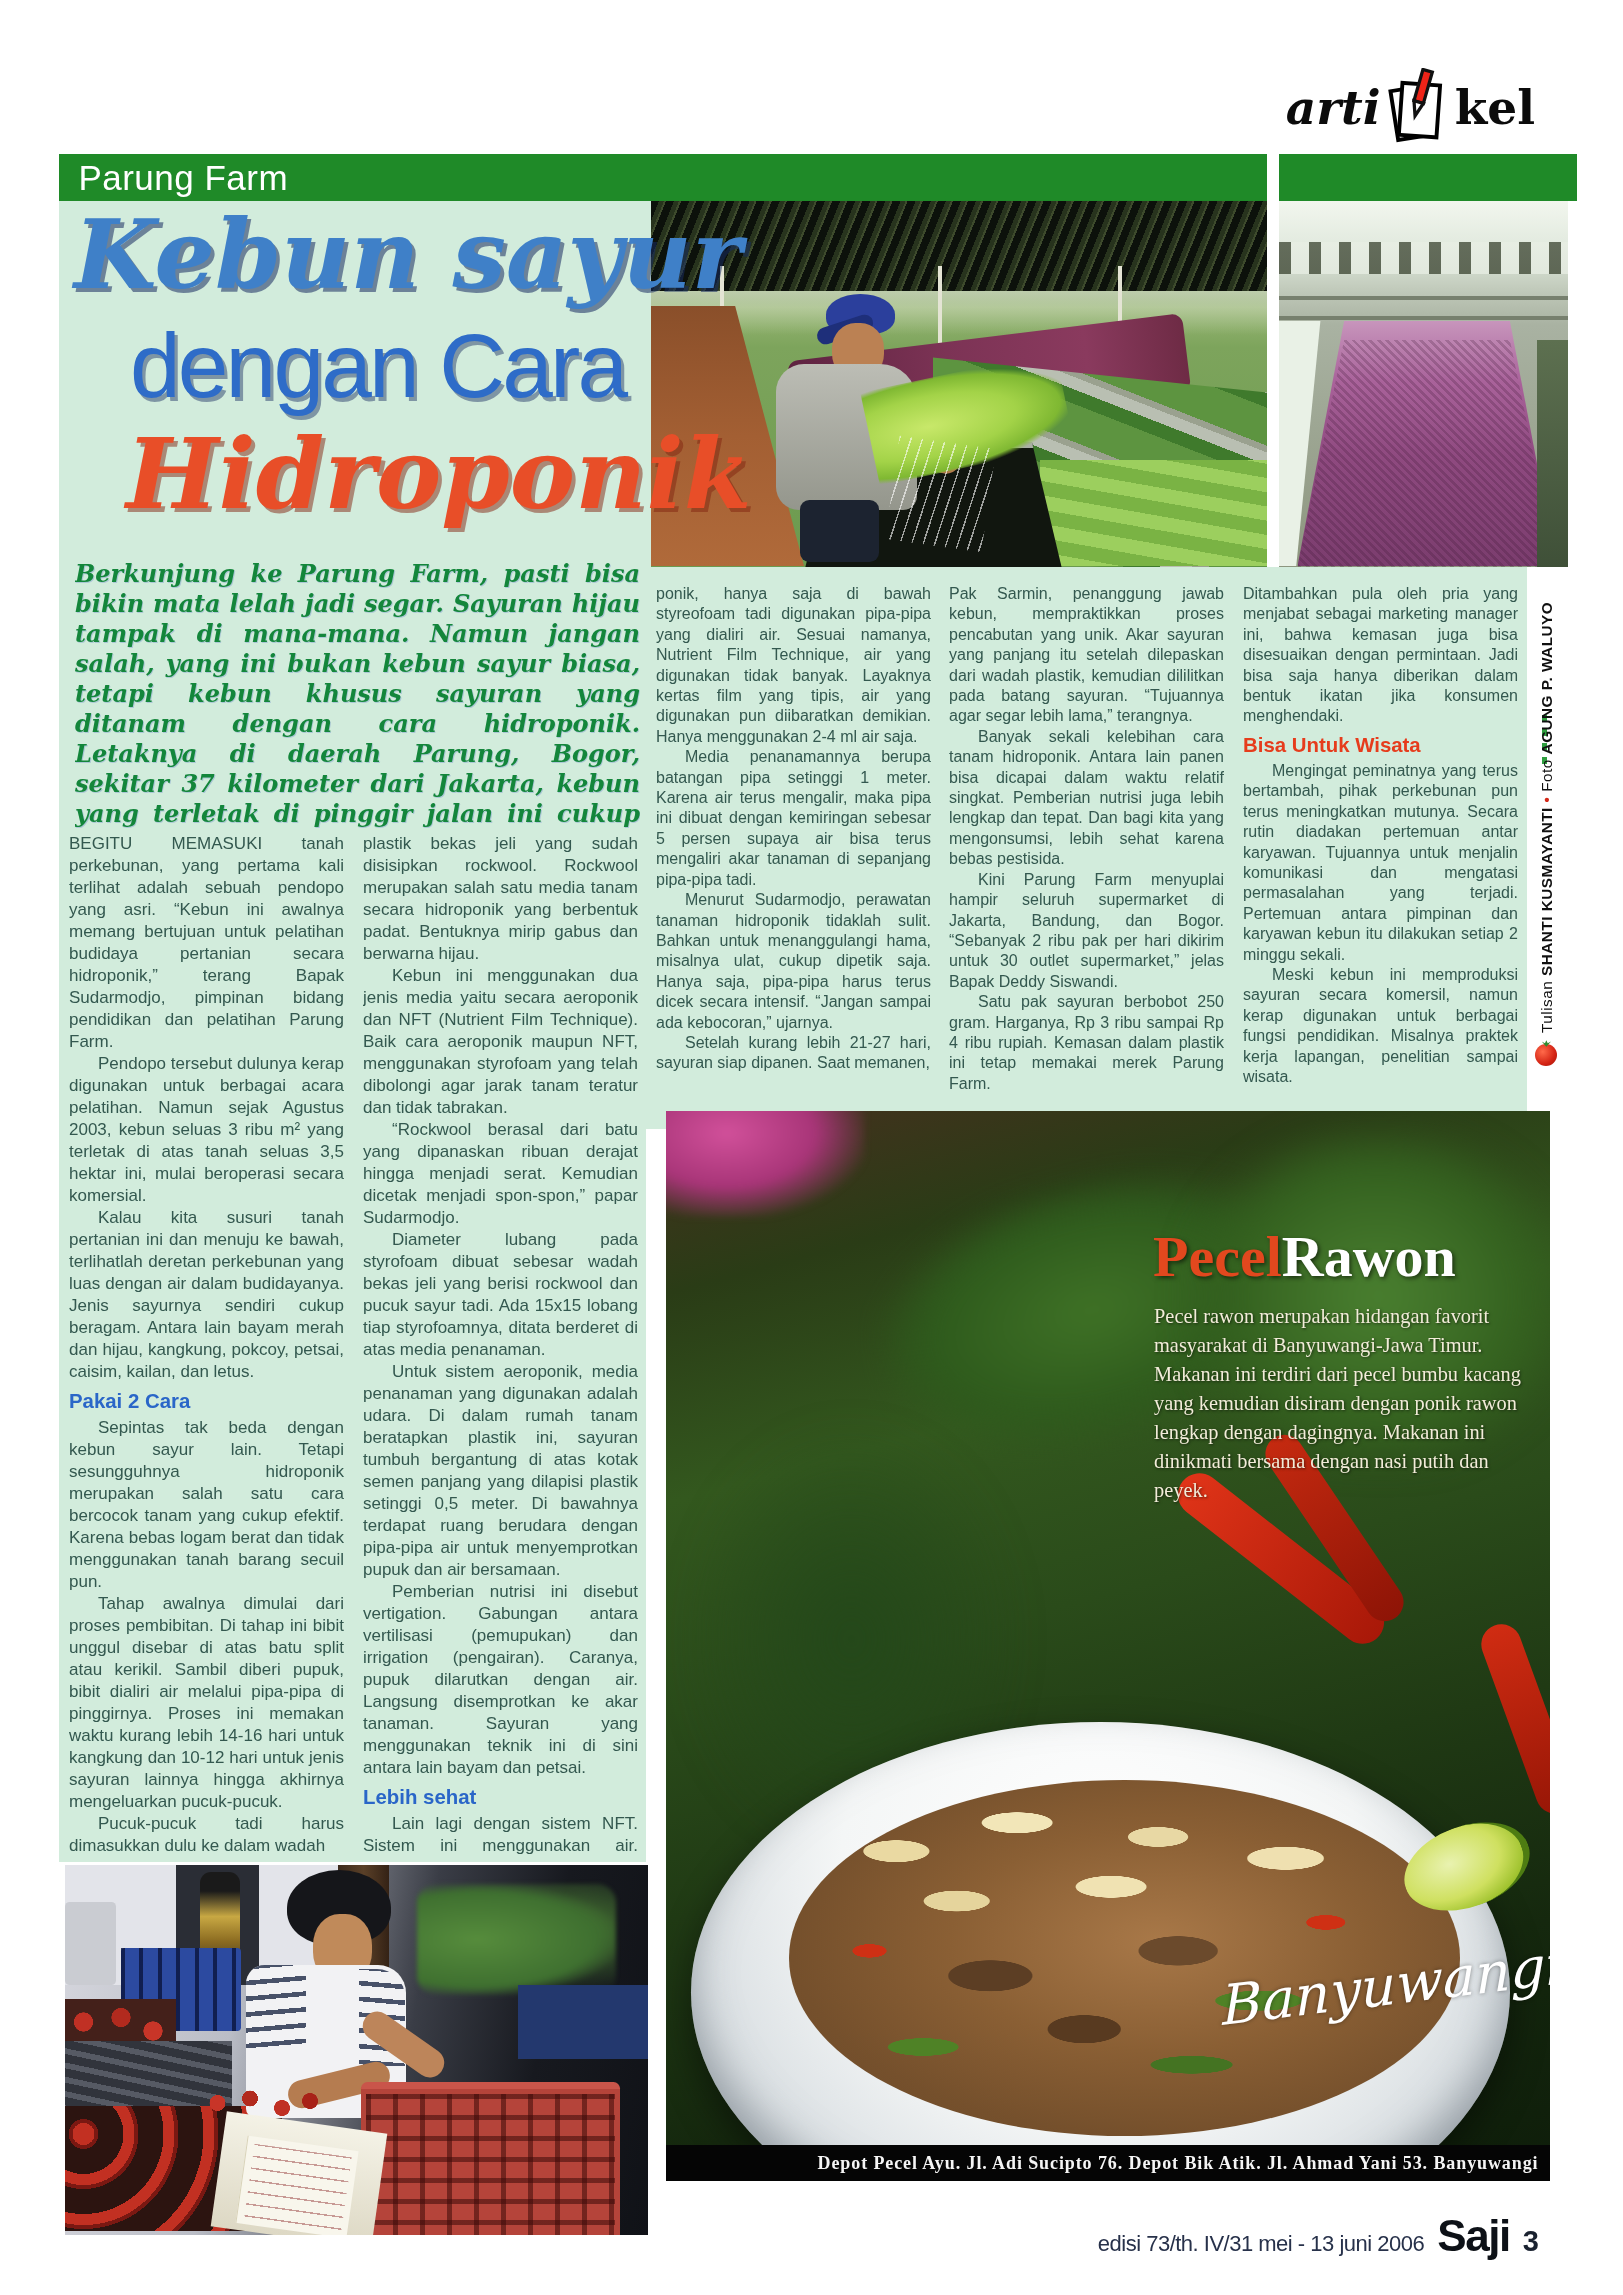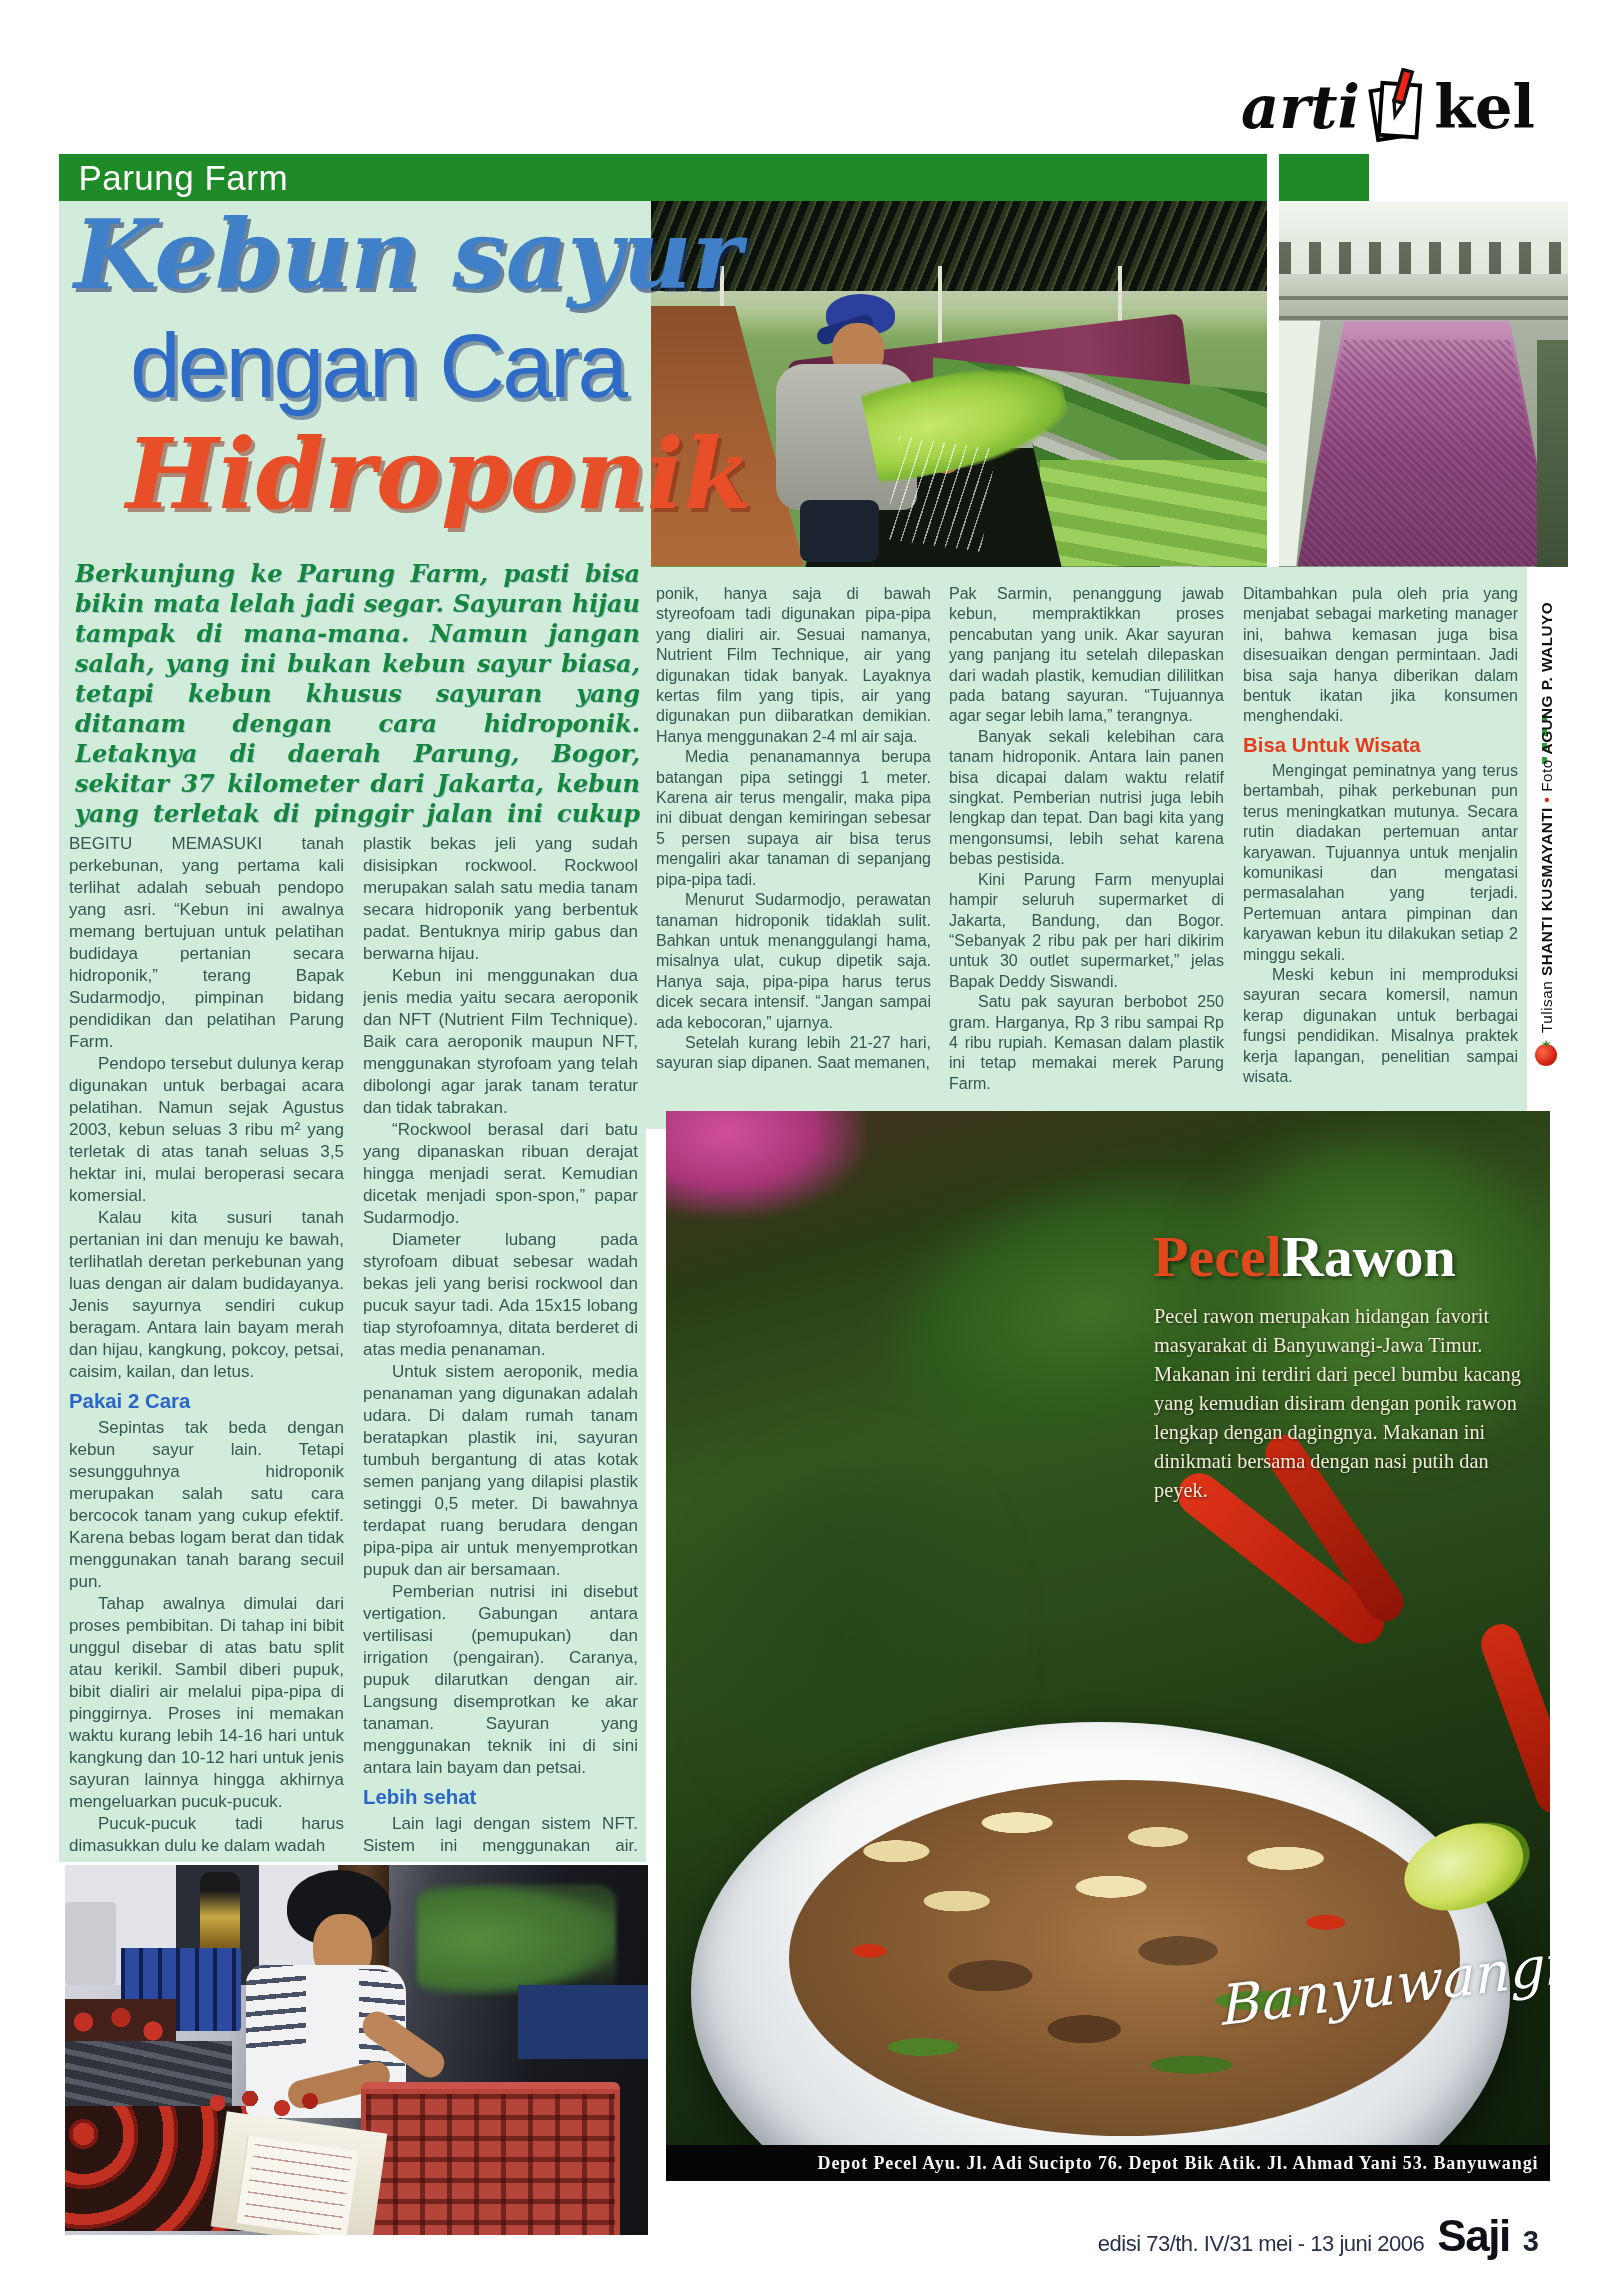--- a/index.html
+++ b/index.html
@@ -2,26 +2,26 @@
 <html style="font-size:7.4px"><head>
 <meta charset="utf-8">
 <style>
   html,body{margin:0;padding:0;background:#888;}
   .page{position:relative;width:1623px;height:2295px;background:#ffffff;overflow:hidden;
         font-family:"Liberation Sans",sans-serif;}
   .abs{position:absolute;}
 
   
   #logo{position:absolute;top:68px;right:88px;display:flex;align-items:center;gap:4.6px;}
-  #logo .w{font-family:"DejaVu Serif","Liberation Serif",serif;font-weight:bold;font-size:59px;color:#0b0b0b;}
+  #logo .w{font-family:"DejaVu Serif","Liberation Serif",serif;font-weight:bold;font-size:47px;color:#0b0b0b;}
   #logo .it{font-style:italic;}
   #logo svg{display:block;}
 
   
-  #kicker-bar{position:absolute;left:59px;top:154px;width:1310px;height:47px;background:#1f8a28;
+  #kicker-bar{position:absolute;left:59px;top:154px;width:1518px;height:47px;background:#1f8a28;
       display:flex;align-items:center;}
   #kicker-bar span{color:#ffffff;font-size:35px;padding-left:19.4px;letter-spacing:0.5px;}
 
   
   #mint-main{position:absolute;left:59px;top:201px;width:1468px;height:928px;background:#d2ecdc;}
   #mint-left{position:absolute;left:59px;top:1129px;width:587px;height:733px;background:#d2ecdc;}
 
   
   .hline{position:absolute;white-space:nowrap;}
   #t1{left:74px;top:207px;font:italic bold 95px/1 "DejaVu Serif",serif;color:#3f80c8;

